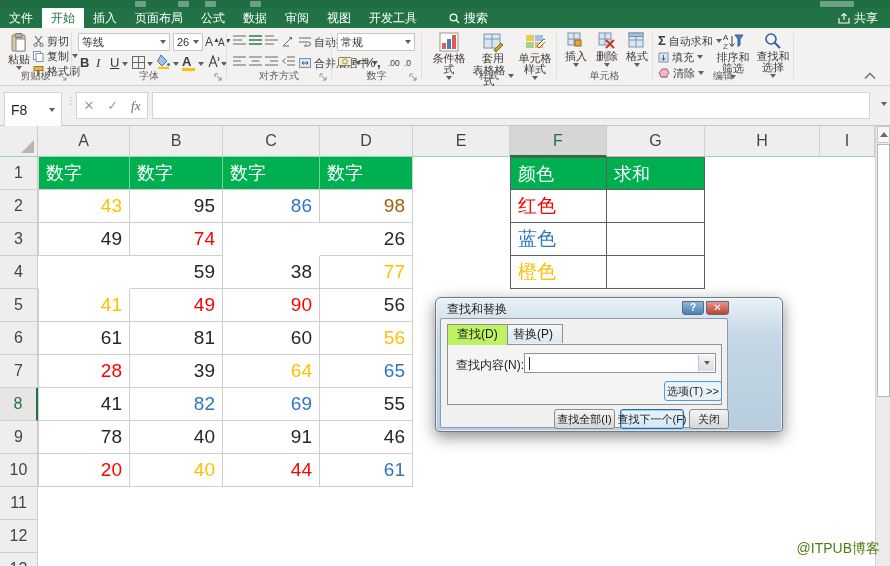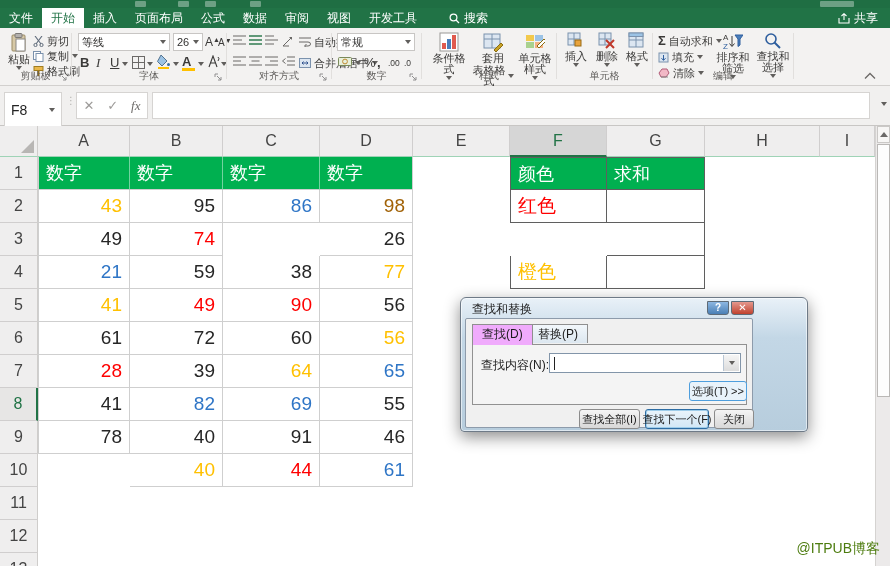--- a/index.html
+++ b/index.html
@@ -56,33 +56,33 @@
   .cell { font-size:19px; display:flex; align-items:center; background:#fff; }
   .cell.num { justify-content:flex-end; padding-right:7px; }
   .cell.txt { justify-content:flex-start; padding-left:7px; }
   .cell.ghead { background:#00b050; color:#fff; font-size:18px; justify-content:flex-start; padding-left:7px; }
   .scroll { position:absolute; left:875px; top:0; width:15px; height:440px; background:#eceaea; border-left:1px solid #d5d3d1; }
   .scroll .arr { position:absolute; left:1px; top:0; width:13px; height:17px; background:#f7f6f5; border:1px solid #cac8c6; display:flex; align-items:center; justify-content:center; }
   .scroll .arr .up { width:0; height:0; border-left:4px solid transparent; border-right:4px solid transparent; border-bottom:5px solid #6b6967; }
   .scroll .thumb { position:absolute; left:1px; top:18px; width:13px; height:253px; background:#fdfdfd; border:1px solid #bab8b6; }
   .watermark { position:absolute; right:10px; bottom:8px; color:#4d7c0f; font-size:14px; z-index:60; }
   
-  .dlg { position:absolute; left:460px; top:297px; width:348px; height:135px; z-index:50;
+  .dlg { position:absolute; left:435px; top:297px; width:348px; height:135px; z-index:50;
     background:linear-gradient(#e9f1f8,#c3d7e6 30%,#b7cddd); border:1px solid #6e7a87; border-radius:6px 6px 4px 4px;
     box-shadow:0 5px 16px rgba(0,0,0,.45), inset 0 0 0 1px rgba(255,255,255,.55); font-size:12px; color:#1b1b1b;padding-left:25px; }
   .dlg-title { position:absolute; left:11px; top:3px; font-size:12px; }
   .dlg-sysbtn { position:absolute; top:3px; height:14px; border-radius:0 0 3px 3px; border:1px solid #5e6b77;
     color:#fff; font-size:10px; font-weight:bold; display:flex; align-items:center; justify-content:center; line-height:12px; }
   .dlg-help { left:246px; width:22px; background:linear-gradient(#8cb7e2,#4a7fb5); }
   .dlg-close { left:270px; width:23px; background:linear-gradient(#e5988d,#c0422f); }
   .dlg-client { position:absolute; left:4px; top:20px; width:288px; height:110px; background:#f0f0f0;
     border:1px solid #8d9bab; border-radius:2px; }
   .dlg-tab { position:absolute; top:5px; height:19px; padding:0 9px; line-height:18px; background:linear-gradient(#f2f7fb,#dce7f0);
     border:1px solid #8f8f8f; border-bottom:none; z-index:2; }
-  .dlg-tab.active { background:#f0abfc; height:21px; z-index:3; }
+  .dlg-tab.active { background:#bef264; height:21px; z-index:3; }
   .dlg-panel { position:absolute; left:6px; top:25px; width:275px; height:61px; border:1px solid #919191; background:#f4f4f4; }
   .dlg-label { position:absolute; left:8px; top:12px; }
   .dlg-comboinput { position:absolute; left:76px; top:8px; width:192px; height:20px; background:#fff; border:1px solid #8295a9; }
   .dlg-comboinput .caretline { position:absolute; left:4px; top:3px; width:1px; height:13px; background:#222; }
   .dlg-comboinput .ddbtn { position:absolute; right:1px; top:1px; width:16px; height:16px; background:linear-gradient(#f5f5f5,#dcdcdc);
     border-left:1px solid #b9c6d4; display:flex; align-items:center; justify-content:center; }
   .dlg-options { position:absolute; left:216px; top:36px; width:58px; height:20px; background:#e9f3fb; border:1px solid #4e9edd;
     border-radius:3px; display:flex; align-items:center; justify-content:center; font-size:11px; white-space:nowrap; }
   .dlg-btn { position:absolute; top:90px; height:20px; background:linear-gradient(#f5f5f5,#e4e4e4 55%,#d8d8d8);
     border:1px solid #8b8b8b; border-radius:3px; display:flex; align-items:center; justify-content:center; font-size:11px; white-space:nowrap; }
@@ -499,54 +499,55 @@
       <div class="cell num" style="left: 38px; top: 64px; width: 92px; height: 33px; border-right: 1px solid rgb(207, 207, 207); border-bottom: 1px solid rgb(207, 207, 207); border-left: 1px solid rgb(207, 207, 207); color: rgb(255, 192, 0);">43</div>
       <div class="cell num" style="left: 130px; top: 64px; width: 93px; height: 33px; border-right: 1px solid rgb(207, 207, 207); border-bottom: 1px solid rgb(207, 207, 207); color: rgb(38, 38, 38);">95</div>
       <div class="cell num" style="left: 223px; top: 64px; width: 97px; height: 33px; border-right: 1px solid rgb(207, 207, 207); border-bottom: 1px solid rgb(207, 207, 207); color: rgb(46, 117, 198);">86</div>
       <div class="cell num" style="left: 320px; top: 64px; width: 93px; height: 33px; border-right: 1px solid rgb(207, 207, 207); border-bottom: 1px solid rgb(207, 207, 207); color: #a16207;">98</div>
       <div class="cell txt" style="left: 510px; top: 64px; width: 97px; height: 33px; border-right: 1px solid rgb(95, 95, 95); border-bottom: 1px solid rgb(95, 95, 95); border-left: 1px solid rgb(95, 95, 95); border-image: initial; border-top: none; color: rgb(254, 0, 0);">红色</div>
       <div class="cell" style="left: 607px; top: 64px; width: 98px; height: 33px; border-right: 1px solid rgb(95, 95, 95); border-bottom: 1px solid rgb(95, 95, 95);"></div>
       <div class="rowh" style="top: 97px; height: 33px;">3</div>
       <div class="cell num" style="left: 38px; top: 97px; width: 92px; height: 33px; border-right: 1px solid rgb(207, 207, 207); border-bottom: 1px solid rgb(207, 207, 207); border-left: 1px solid rgb(207, 207, 207); color: rgb(38, 38, 38);">49</div>
       <div class="cell num" style="left: 130px; top: 97px; width: 93px; height: 33px; border-right: 1px solid rgb(207, 207, 207); border-bottom: 1px solid rgb(207, 207, 207); color: rgb(254, 0, 0);">74</div>
       <div class="cell num" style="left: 320px; top: 97px; width: 93px; height: 33px; border-right: 1px solid rgb(207, 207, 207); border-bottom: 1px solid rgb(207, 207, 207); color: rgb(38, 38, 38);">26</div>
+      <div class="cell txt" style="left: 510px; top: 97px; width: 97px; height: 33px; border-right: 1px solid rgb(95, 95, 95); border-bottom: 1px solid rgb(95, 95, 95); border-left: 1px solid rgb(95, 95, 95); border-image: initial; border-top: none; color: rgb(46, 117, 198);">蓝色</div>
       <div class="cell" style="left: 607px; top: 97px; width: 98px; height: 33px; border-right: 1px solid rgb(95, 95, 95); border-bottom: 1px solid rgb(95, 95, 95);"></div>
       <div class="rowh" style="top: 130px; height: 33px;">4</div>
-      <div class="cell num" style="left: 38px; top: 130px; width: 92px; height: 33px; border-right: 1px solid rgb(207, 207, 207); border-bottom: 1px solid rgb(207, 207, 207); border-left: 1px solid rgb(207, 207, 207); color: rgb(46, 117, 198);">21</div>
       <div class="cell num" style="left: 130px; top: 130px; width: 93px; height: 33px; border-right: 1px solid rgb(207, 207, 207); border-bottom: 1px solid rgb(207, 207, 207); color: rgb(38, 38, 38);">59</div>
       <div class="cell num" style="left: 223px; top: 130px; width: 97px; height: 33px; border-right: 1px solid rgb(207, 207, 207); border-bottom: 1px solid rgb(207, 207, 207); color: rgb(38, 38, 38);">38</div>
       <div class="cell num" style="left: 320px; top: 130px; width: 93px; height: 33px; border-right: 1px solid rgb(207, 207, 207); border-bottom: 1px solid rgb(207, 207, 207); color: rgb(255, 192, 0);">77</div>
       <div class="cell txt" style="left: 510px; top: 130px; width: 97px; height: 33px; border-right: 1px solid rgb(95, 95, 95); border-bottom: 1px solid rgb(95, 95, 95); border-left: 1px solid rgb(95, 95, 95); border-image: initial; border-top: none; color: rgb(255, 192, 0);">橙色</div>
       <div class="cell" style="left: 607px; top: 130px; width: 98px; height: 33px; border-right: 1px solid rgb(95, 95, 95); border-bottom: 1px solid rgb(95, 95, 95);"></div>
       <div class="rowh" style="top: 163px; height: 33px;">5</div>
       <div class="cell num" style="left: 38px; top: 163px; width: 92px; height: 33px; border-right: 1px solid rgb(207, 207, 207); border-bottom: 1px solid rgb(207, 207, 207); border-left: 1px solid rgb(207, 207, 207); color: rgb(255, 192, 0);">41</div>
       <div class="cell num" style="left: 130px; top: 163px; width: 93px; height: 33px; border-right: 1px solid rgb(207, 207, 207); border-bottom: 1px solid rgb(207, 207, 207); color: rgb(254, 0, 0);">49</div>
       <div class="cell num" style="left: 223px; top: 163px; width: 97px; height: 33px; border-right: 1px solid rgb(207, 207, 207); border-bottom: 1px solid rgb(207, 207, 207); color: rgb(254, 0, 0);">90</div>
       <div class="cell num" style="left: 320px; top: 163px; width: 93px; height: 33px; border-right: 1px solid rgb(207, 207, 207); border-bottom: 1px solid rgb(207, 207, 207); color: rgb(38, 38, 38);">56</div>
       <div class="rowh" style="top: 196px; height: 33px;">6</div>
       <div class="cell num" style="left: 38px; top: 196px; width: 92px; height: 33px; border-right: 1px solid rgb(207, 207, 207); border-bottom: 1px solid rgb(207, 207, 207); border-left: 1px solid rgb(207, 207, 207); color: rgb(38, 38, 38);">61</div>
-      <div class="cell num" style="left: 130px; top: 196px; width: 93px; height: 33px; border-right: 1px solid rgb(207, 207, 207); border-bottom: 1px solid rgb(207, 207, 207); color: rgb(38, 38, 38);">72</div>
+      <div class="cell num" style="left: 130px; top: 196px; width: 93px; height: 33px; border-right: 1px solid rgb(207, 207, 207); border-bottom: 1px solid rgb(207, 207, 207); color: rgb(38, 38, 38);">81</div>
       <div class="cell num" style="left: 223px; top: 196px; width: 97px; height: 33px; border-right: 1px solid rgb(207, 207, 207); border-bottom: 1px solid rgb(207, 207, 207); color: rgb(38, 38, 38);">60</div>
       <div class="cell num" style="left: 320px; top: 196px; width: 93px; height: 33px; border-right: 1px solid rgb(207, 207, 207); border-bottom: 1px solid rgb(207, 207, 207); color: rgb(255, 192, 0);">56</div>
       <div class="rowh" style="top: 229px; height: 33px;">7</div>
       <div class="cell num" style="left: 38px; top: 229px; width: 92px; height: 33px; border-right: 1px solid rgb(207, 207, 207); border-bottom: 1px solid rgb(207, 207, 207); border-left: 1px solid rgb(207, 207, 207); color: rgb(254, 0, 0);">28</div>
       <div class="cell num" style="left: 130px; top: 229px; width: 93px; height: 33px; border-right: 1px solid rgb(207, 207, 207); border-bottom: 1px solid rgb(207, 207, 207); color: rgb(38, 38, 38);">39</div>
       <div class="cell num" style="left: 223px; top: 229px; width: 97px; height: 33px; border-right: 1px solid rgb(207, 207, 207); border-bottom: 1px solid rgb(207, 207, 207); color: rgb(255, 192, 0);">64</div>
       <div class="cell num" style="left: 320px; top: 229px; width: 93px; height: 33px; border-right: 1px solid rgb(207, 207, 207); border-bottom: 1px solid rgb(207, 207, 207); color: rgb(46, 117, 198);">65</div>
       <div class="rowh sel" style="top: 262px; height: 33px;">8</div>
       <div class="cell num" style="left: 38px; top: 262px; width: 92px; height: 33px; border-right: 1px solid rgb(207, 207, 207); border-bottom: 1px solid rgb(207, 207, 207); border-left: 1px solid rgb(207, 207, 207); color: rgb(38, 38, 38);">41</div>
       <div class="cell num" style="left: 130px; top: 262px; width: 93px; height: 33px; border-right: 1px solid rgb(207, 207, 207); border-bottom: 1px solid rgb(207, 207, 207); color: rgb(46, 117, 198);">82</div>
       <div class="cell num" style="left: 223px; top: 262px; width: 97px; height: 33px; border-right: 1px solid rgb(207, 207, 207); border-bottom: 1px solid rgb(207, 207, 207); color: rgb(46, 117, 198);">69</div>
       <div class="cell num" style="left: 320px; top: 262px; width: 93px; height: 33px; border-right: 1px solid rgb(207, 207, 207); border-bottom: 1px solid rgb(207, 207, 207); color: rgb(38, 38, 38);">55</div>
       <div class="rowh" style="top: 295px; height: 33px;">9</div>
       <div class="cell num" style="left: 38px; top: 295px; width: 92px; height: 33px; border-right: 1px solid rgb(207, 207, 207); border-bottom: 1px solid rgb(207, 207, 207); border-left: 1px solid rgb(207, 207, 207); color: rgb(38, 38, 38);">78</div>
       <div class="cell num" style="left: 130px; top: 295px; width: 93px; height: 33px; border-right: 1px solid rgb(207, 207, 207); border-bottom: 1px solid rgb(207, 207, 207); color: rgb(38, 38, 38);">40</div>
       <div class="cell num" style="left: 223px; top: 295px; width: 97px; height: 33px; border-right: 1px solid rgb(207, 207, 207); border-bottom: 1px solid rgb(207, 207, 207); color: rgb(38, 38, 38);">91</div>
       <div class="cell num" style="left: 320px; top: 295px; width: 93px; height: 33px; border-right: 1px solid rgb(207, 207, 207); border-bottom: 1px solid rgb(207, 207, 207); color: rgb(38, 38, 38);">46</div>
       <div class="rowh" style="top: 328px; height: 33px;">10</div>
+      <div class="cell num" style="left: 38px; top: 328px; width: 92px; height: 33px; border-right: 1px solid rgb(207, 207, 207); border-bottom: 1px solid rgb(207, 207, 207); border-left: 1px solid rgb(207, 207, 207); color: rgb(254, 0, 0);">20</div>
       <div class="cell num" style="left: 130px; top: 328px; width: 93px; height: 33px; border-right: 1px solid rgb(207, 207, 207); border-bottom: 1px solid rgb(207, 207, 207); color: rgb(255, 192, 0);">40</div>
       <div class="cell num" style="left: 223px; top: 328px; width: 97px; height: 33px; border-right: 1px solid rgb(207, 207, 207); border-bottom: 1px solid rgb(207, 207, 207); color: rgb(254, 0, 0);">44</div>
       <div class="cell num" style="left: 320px; top: 328px; width: 93px; height: 33px; border-right: 1px solid rgb(207, 207, 207); border-bottom: 1px solid rgb(207, 207, 207); color: rgb(46, 117, 198);">61</div>
       <div class="rowh" style="top: 361px; height: 33px;">11</div>
       <div class="rowh" style="top: 394px; height: 33px;">12</div>
       <div class="rowh" style="top: 427px; height: 33px;">13</div>
     </div>
 
   <div class="dlg">
     <div class="dlg-title">查找和替换</div>

